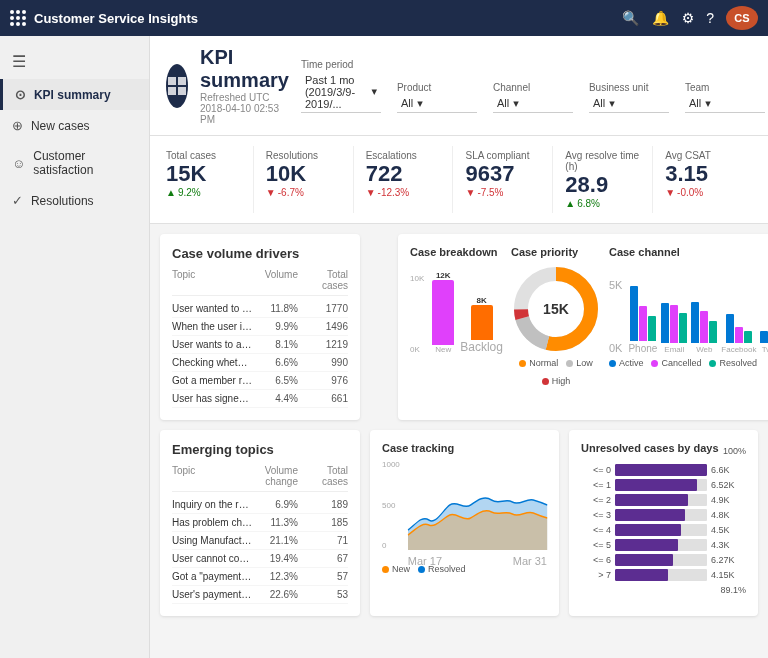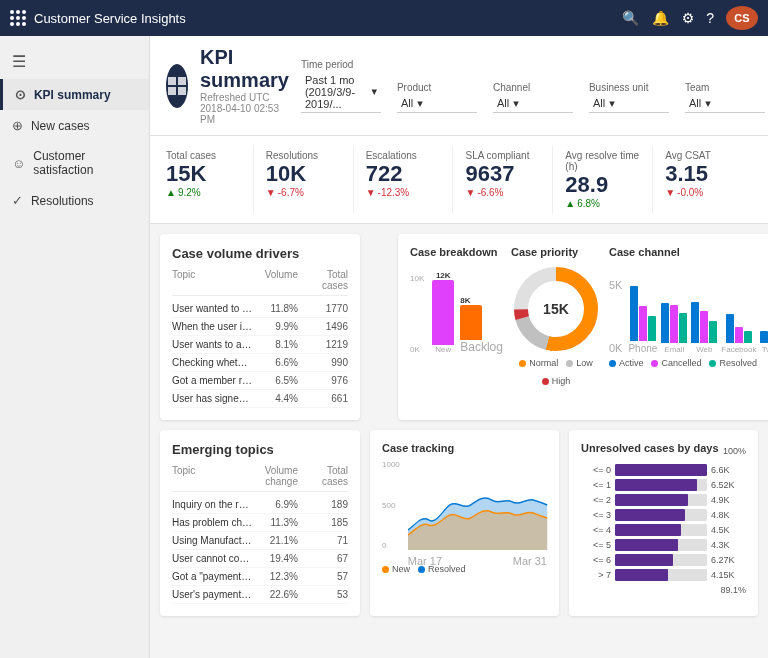--- a/index.html
+++ b/index.html
@@ -165,21 +165,21 @@
       <span></span>
         <span></span>
         <span></span>
       <span></span>
         <span></span>
         <span></span>
       <span></span>
         <span></span>
         <span></span>
     </div>
-    <span style="color:white; font-weight:400; font-size:13px;text-align:center;">Customer Service Insights</span>
+    <span style="color:white; font-weight:700; font-size:13px;text-align:center;">Customer Service Insights</span>
   </div>
   <div class="top-nav-right">
     <span class="icon">🔍</span>
     <span class="icon">🔔</span>
     <span class="icon">⚙</span>
     <span class="icon">?</span>
     <div class="avatar">CS</div>
   </div>
 </div>
 
@@ -282,21 +282,21 @@
         <div class="kpi-delta down">
             <span>▼</span>
             <span>-12.3%</span>
           </div>
       </div>
       <div class="kpi-card">
         <div class="kpi-label">SLA compliant</div>
         <div class="kpi-value">9637</div>
         <div class="kpi-delta down">
             <span>▼</span>
-            <span>-6.6%</span>
+            <span>-7.5%</span>
           </div>
       </div>
       <div class="kpi-card">
         <div class="kpi-label">Avg resolve time (h)</div>
         <div class="kpi-value">28.9</div>
         <div class="kpi-delta up">
             <span>▲</span>
             <span>6.8%</span>
           </div>
       </div>
@@ -364,21 +364,21 @@
                 <div style="font-size:8px;color:#aaa;display:flex;flex-direction:column;justify-content:space-between;height:80px;padding-right:4px;">
                   <span>10K</span>
                   <span>0K</span>
                 </div>
                 <div style="display:flex;gap:6px;align-items:flex-end;">
                   <div style="display:flex;flex-direction:column;align-items:center;">
                     <span style="font-size:8px;color:#333;font-weight:600;">12K</span>
                     <div style="width:22px;height:65px;background:#e040fb;border-radius:2px 2px 0 0;"></div>
                     <span style="font-size:8px;color:#aaa;">New</span>
                   </div>
-                  <div style="display:flex;flex-direction:column;">
+                  <div style="display:flex;flex-direction:column;align-items:center;">
                     <span style="font-size:8px;color:#333;font-weight:600;">8K</span>
                     <div style="width:22px;height:35px;background:#ff6d00;border-radius:2px 2px 0 0;"></div>
                     <span style="font-size:12px;color:#aaa;">Backlog</span>
                   </div>
                 </div>
               </div>
             </div>
 
             <div class="chart-block">
               <div class="chart-title">Case priority</div>

